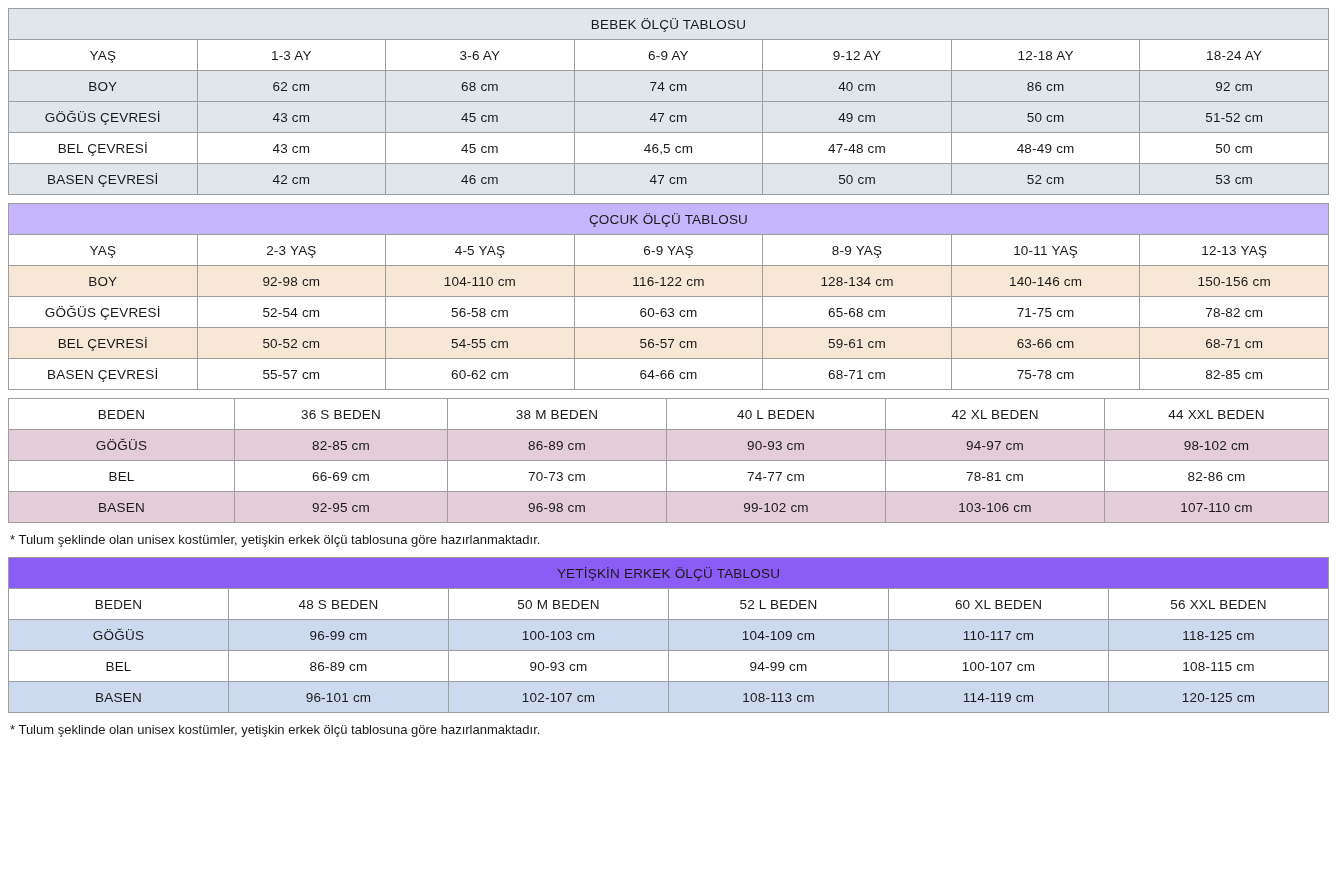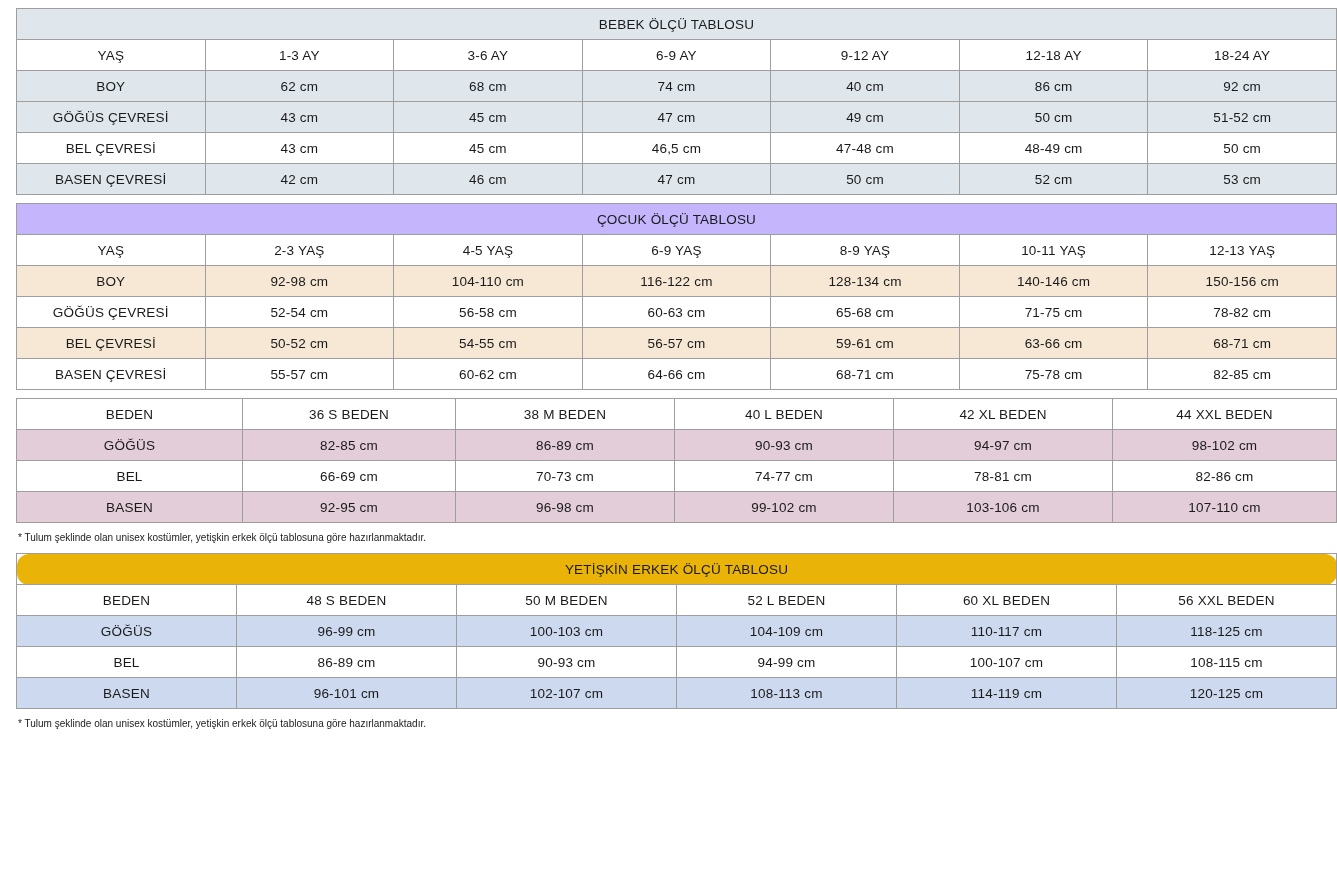--- a/index.html
+++ b/index.html
@@ -8,21 +8,21 @@
     background: #ffffff;
   }
   body {
     width: 1337px;
     height: 875px;
     font-family: "Liberation Sans", sans-serif;
     color: #1a1a1a;
     overflow: hidden;
   }
   .page {
-    padding: 8px 8px 0 16px;
+    padding: 8px 8px 0 8px;
     box-sizing: border-box;
     width: 1309px;
   }
   table.size-table {
     width: 1321px;
     border-collapse: collapse;
     table-layout: fixed;
     margin: 0 0 8px 0;
   }
   table.size-table td,
@@ -52,26 +52,26 @@
   .t-baby tr.even td { background: #dfe7ed; }
   
   .t-child .title-cell { background: #c4b5fd; }
   .t-child tr.odd td { background: #ffffff; }
   .t-child tr.even td { background: #f6e8d5; }
   
   .t-woman .title-cell { background: #e2cdd8; }
   .t-woman tr.odd td { background: #ffffff; }
   .t-woman tr.even td { background: #e2cdd8; }
   
-  .t-man .title-cell { background: #eab308; border-radius: 12px; }
+  .t-man .title-cell { background: #8b5cf6; }
   .t-man tr.odd td { background: #ffffff; }
   .t-man tr.even td { background: #ccd9ef; }
 
   .note {
-    font-size: 10px;
+    font-size: 13px;
     margin: 0 0 8px 2px;
     padding: 0;
     line-height: 1.4;
     color: #1a1a1a;
   }
 </style>
 </head>
 <body>
 
 <div class="page">

